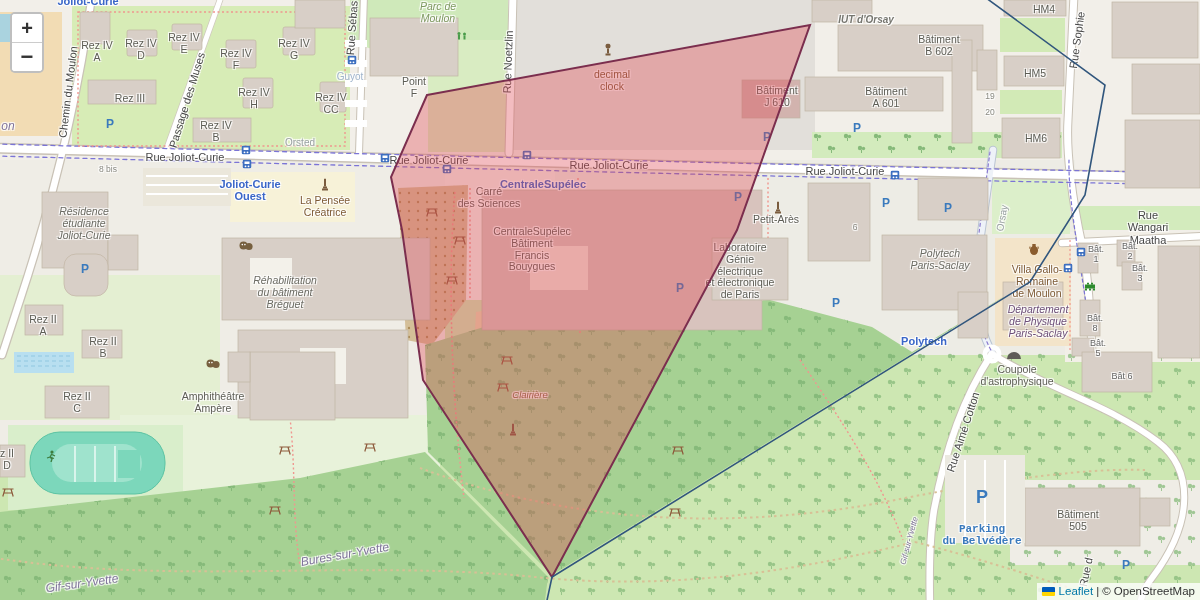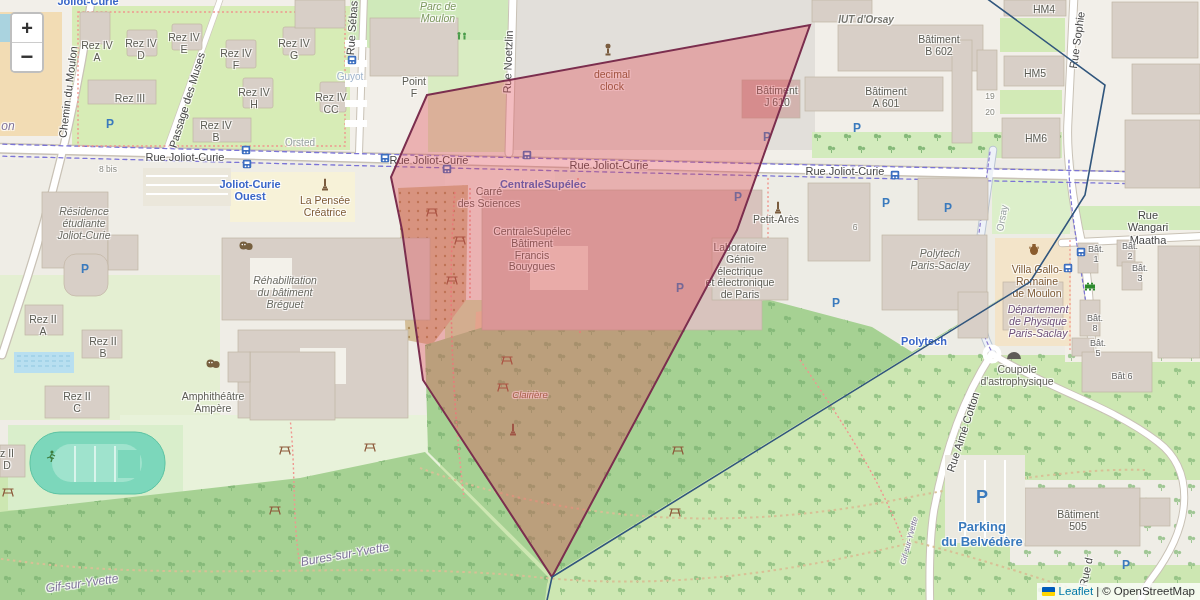--- a/index.html
+++ b/index.html
@@ -6,21 +6,21 @@
   #map{position:relative;width:1200px;height:600px;overflow:hidden;background:#f2efe9;
        font-family:"Liberation Sans",sans-serif;cursor:grab;}
   #base,#ov{position:absolute;left:0;top:0;}
   #labels,#icons{position:absolute;left:0;top:0;width:1200px;height:600px;pointer-events:none;}
   .lbl{position:absolute;transform:translate(-50%,-50%);white-space:pre-line;text-align:center;
        line-height:1.12;color:#5c5c54;font-size:10.5px;
        text-shadow:-1px -1px 0 rgba(255,255,255,.75),1px -1px 0 rgba(255,255,255,.75),
                    -1px 1px 0 rgba(255,255,255,.75),1px 1px 0 rgba(255,255,255,.75),0 0 3px #fff;}
   .street{font-size:11px;color:#474747;}
   .transit{font-size:11px;color:#3a66c8;font-weight:bold;}
-  .parking-label{font-size:13px;color:#3a7abd;font-weight:bold;}
+  .parking-label{font-size:11px;color:#3a7abd;font-weight:bold;font-family:Liberation Mono, monospace;}
   .place{font-style:italic;font-size:12px;color:#80749c;}
   .place-sm{font-style:italic;font-size:8px;color:#80749c;}
   .park{font-style:italic;color:#7e9960;}
   .brown{color:#7d5a35;}
   .brown-it{color:#8a6a45;font-style:italic;font-size:9.5px;}
   .mauve{color:#6d4f79;font-style:italic;}
   .poi-italic{font-style:italic;color:#6b6b63;}
   .area-big{font-style:italic;font-weight:bold;font-size:10px;color:#76766f;}
   .tiny{font-size:8.5px;color:#8a8a82;}
   .tiny2{font-size:9px;color:#666;}

